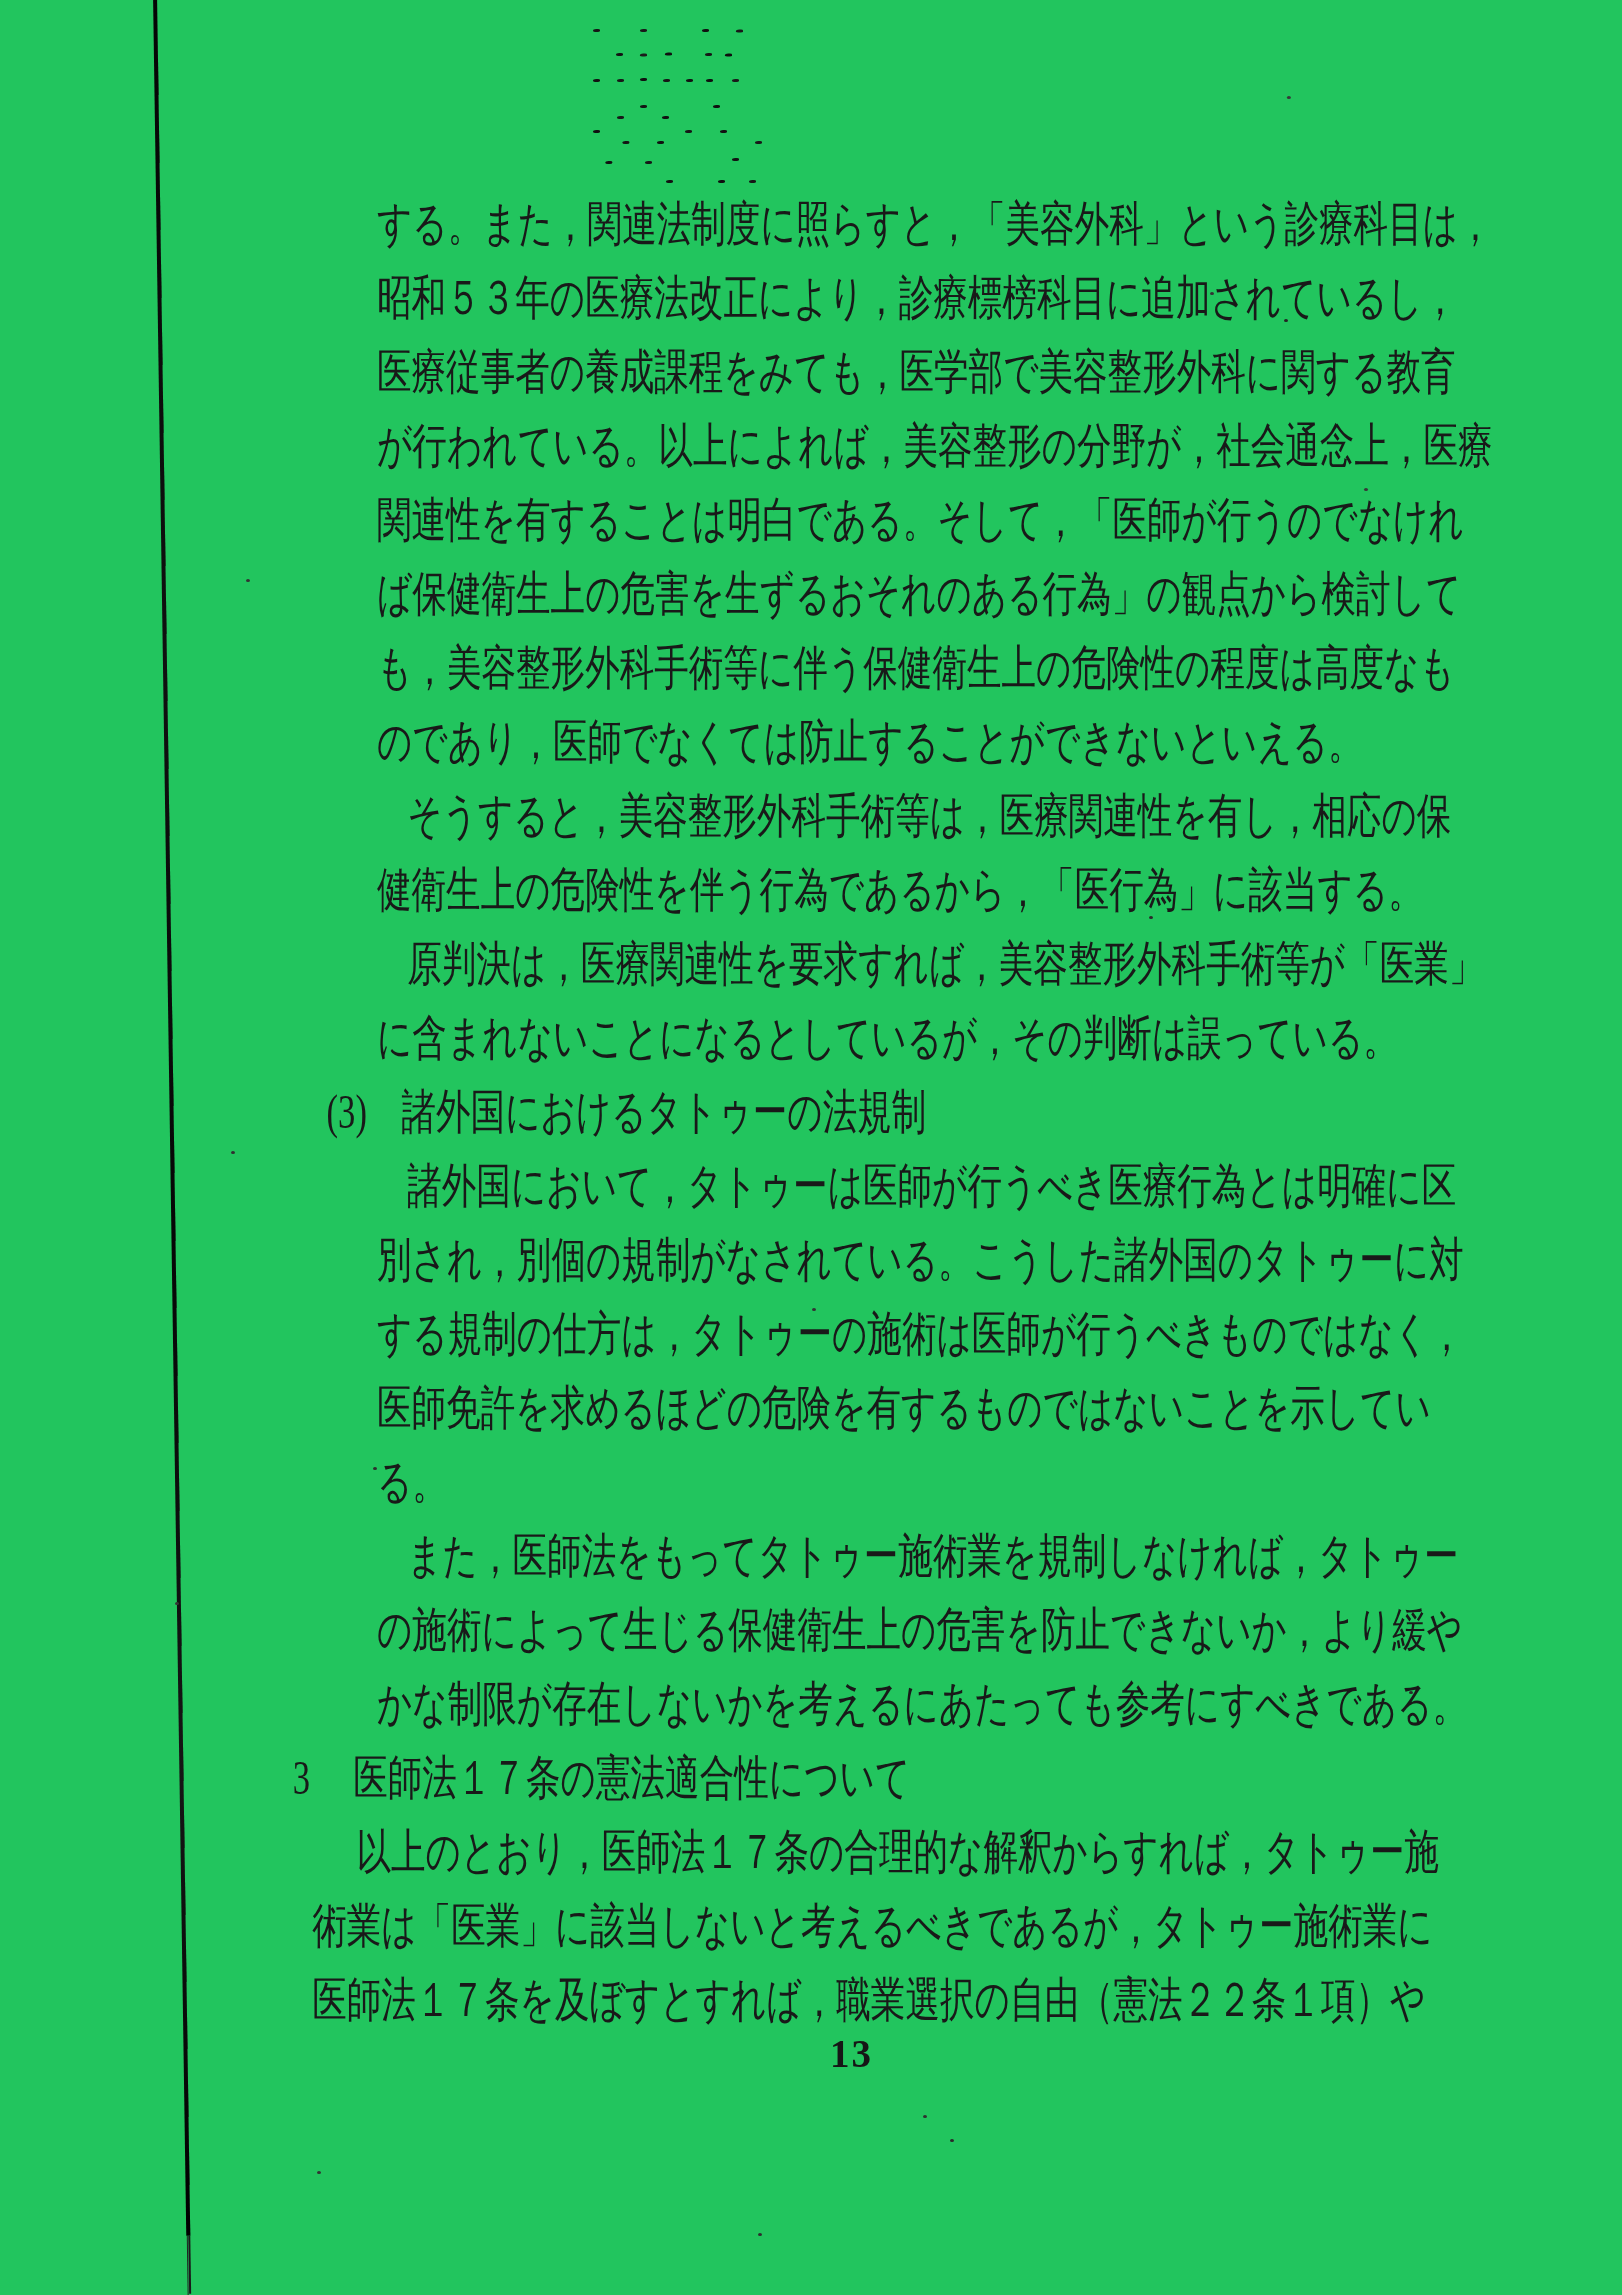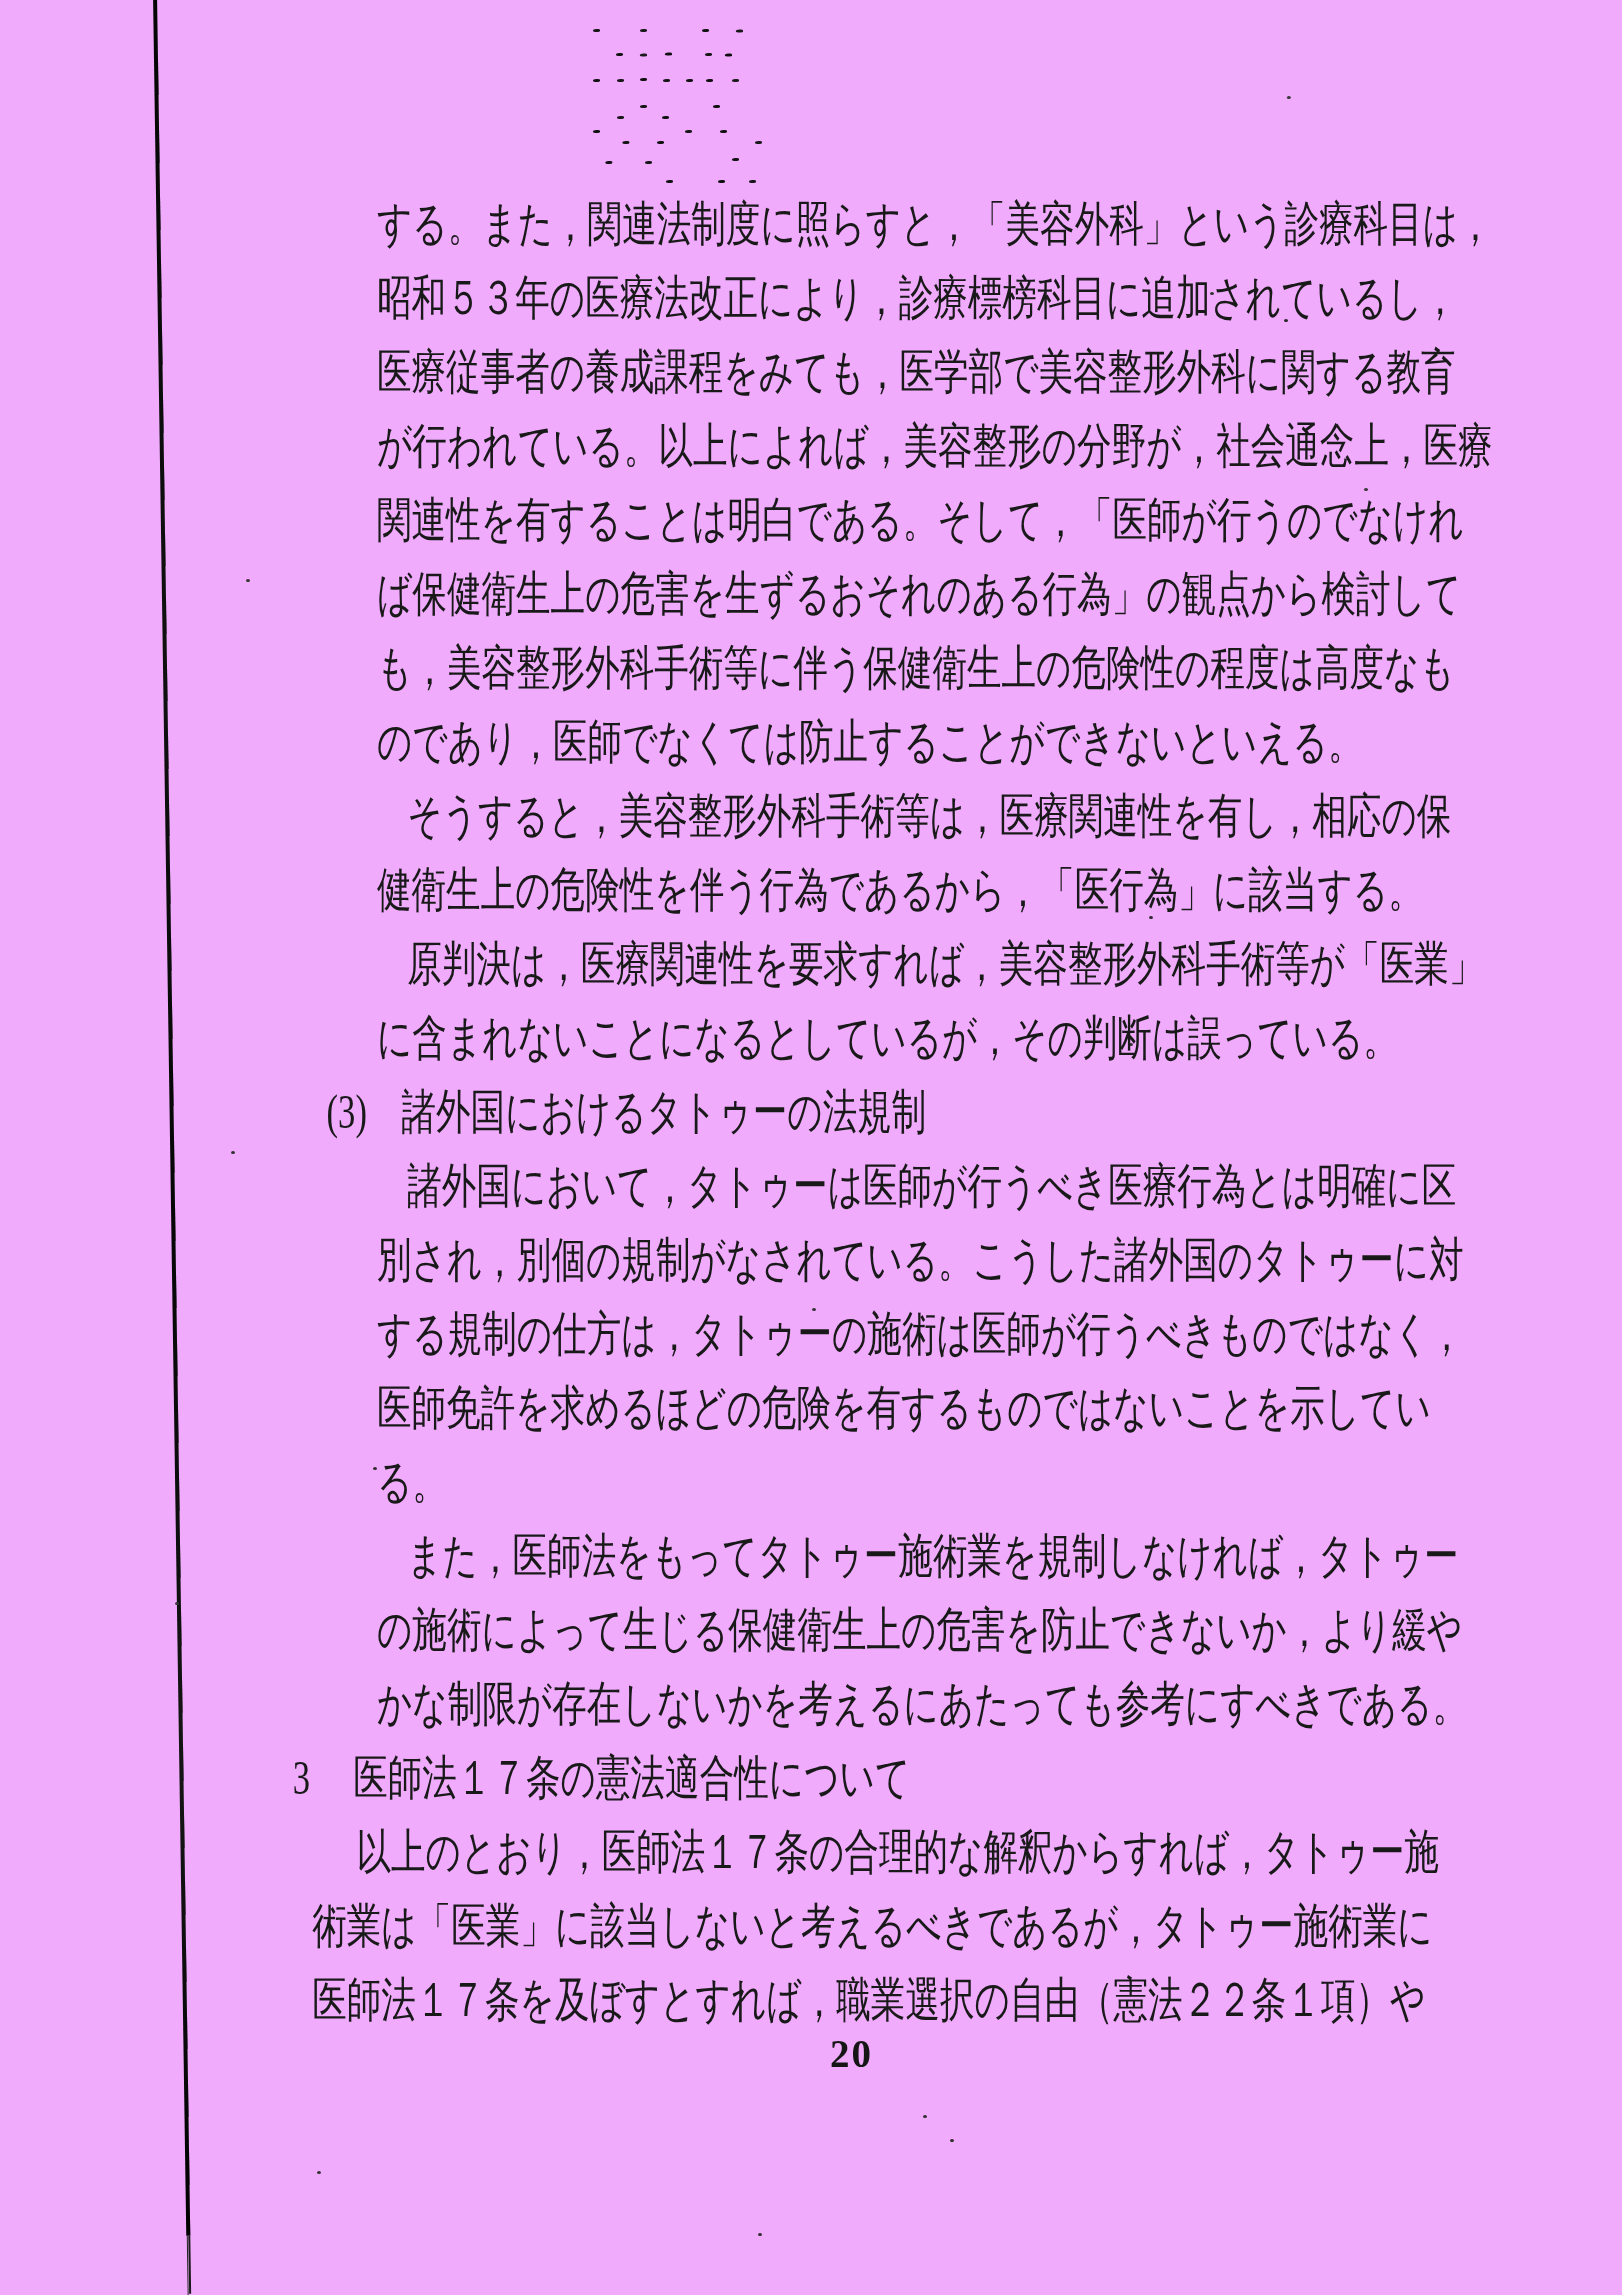--- a/index.html
+++ b/index.html
@@ -7,21 +7,21 @@
     padding: 0;
     width: 1622px;
     height: 2295px;
     overflow: hidden;
     background: #fbfbfa;
   }
   .page {
     position: relative;
     width: 1622px;
     height: 2295px;
-    background: #f0abfc;
+    background: #22c55e;
     overflow: hidden;
   }
   
   .scan-edge-line {
     position: absolute;
     left: 153px;
     top: -6.9px;
     width: 4.4px;
     height: 2243px;
     background: linear-gradient(180deg, #050505 0%, #101010 30%, #060606 55%, #151515 80%, #000 100%);
@@ -128,15 +128,15 @@
       <div class="line body">る。</div>
       <div class="line para">また，医師法をもってタトゥー施術業を規制しなければ，タトゥー</div>
       <div class="line body">の施術によって生じる保健衛生上の危害を防止できないか，より緩や</div>
       <div class="line body">かな制限が存在しないかを考えるにあたっても参考にすべきである。</div>
       <div class="line sec">3　 医師法１７条の憲法適合性について</div>
       <div class="line p3first">以上のとおり，医師法１７条の合理的な解釈からすれば，タトゥー施</div>
       <div class="line p3">術業は「医業」に該当しないと考えるべきであるが，タトゥー施術業に</div>
       <div class="line p3">医師法１７条を及ぼすとすれば，職業選択の自由（憲法２２条１項）や</div>
     </div>
 
-  <div class="page-number">20</div>
+  <div class="page-number">13</div>
 </div>
 
 
 </body></html>

